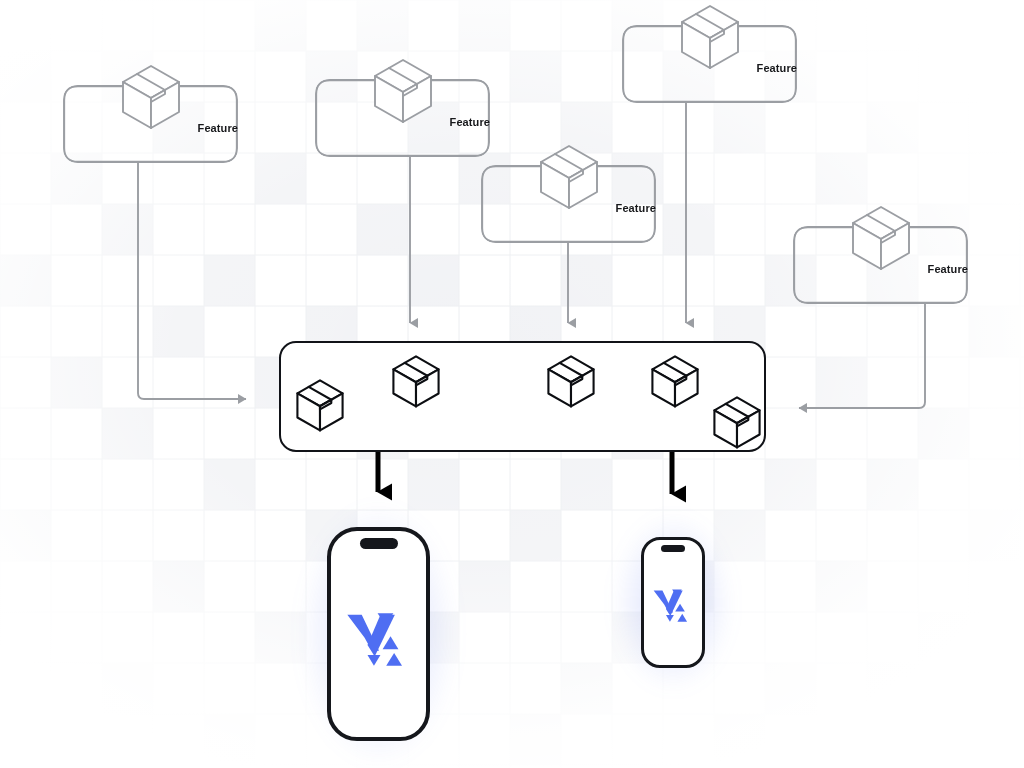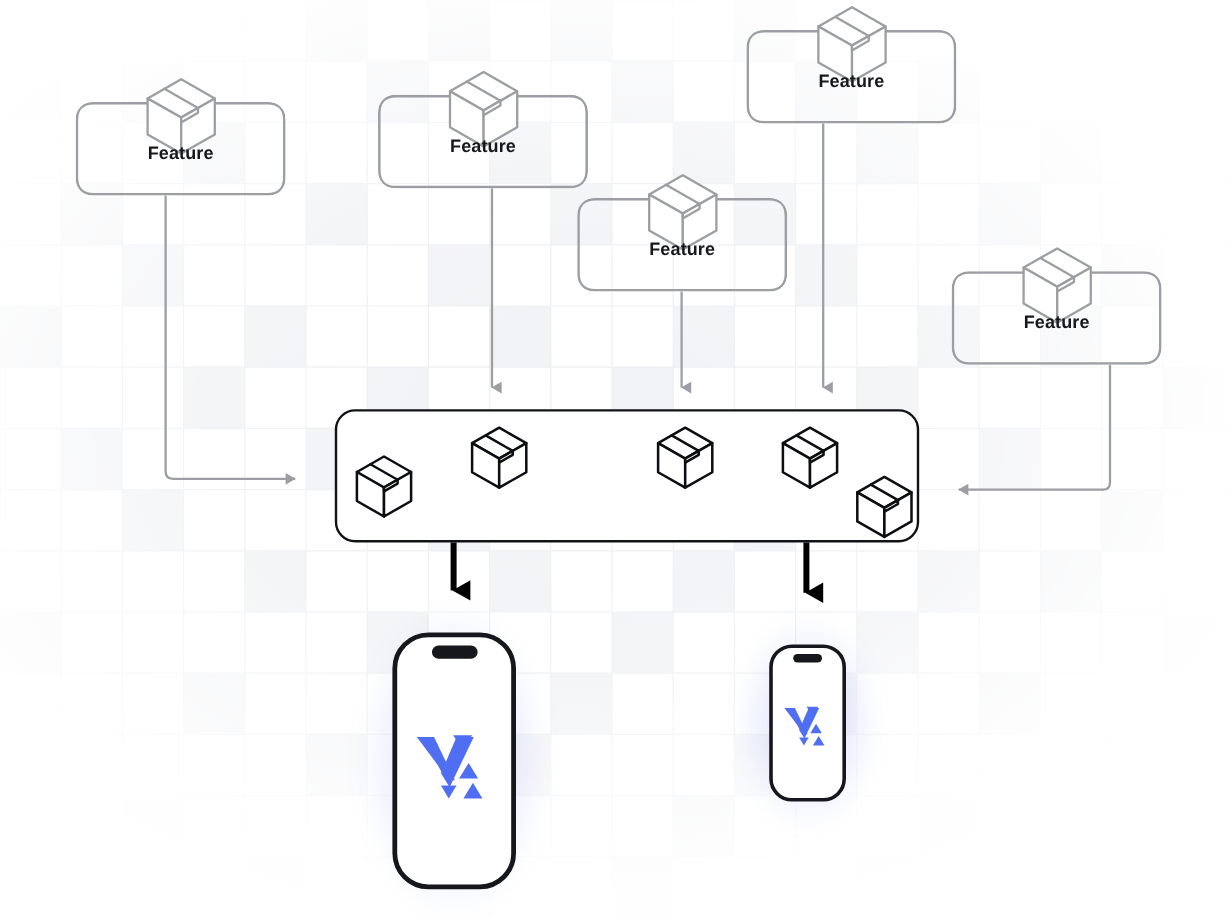--- a/index.html
+++ b/index.html
@@ -49,22 +49,22 @@
     height: calc(100% - 22px);
     border-radius: 14px;
     background: transparent;
   }
   .feature-label {
     position: absolute;
     left: 0;
     right: 0;
     top: 50%;
     transform: translateY(-50%);
-    text-align: center;
-    font-size: 15px;
+    text-align: right;
+    font-size: 11px;
     font-weight: 700;
     color: #17181b;
     letter-spacing: 0.1px;
     font-family: "Liberation Sans", sans-serif;
   }
   .feature-cube {
     position: absolute;
     top: 0;
     left: 50%;
     transform: translateX(-50%);

